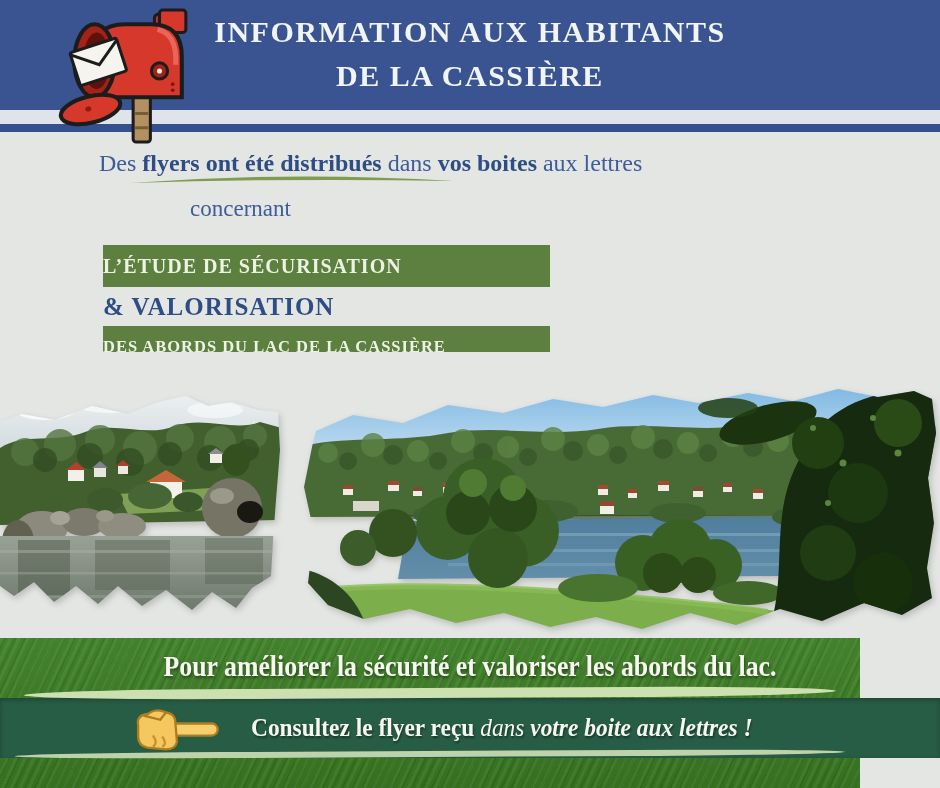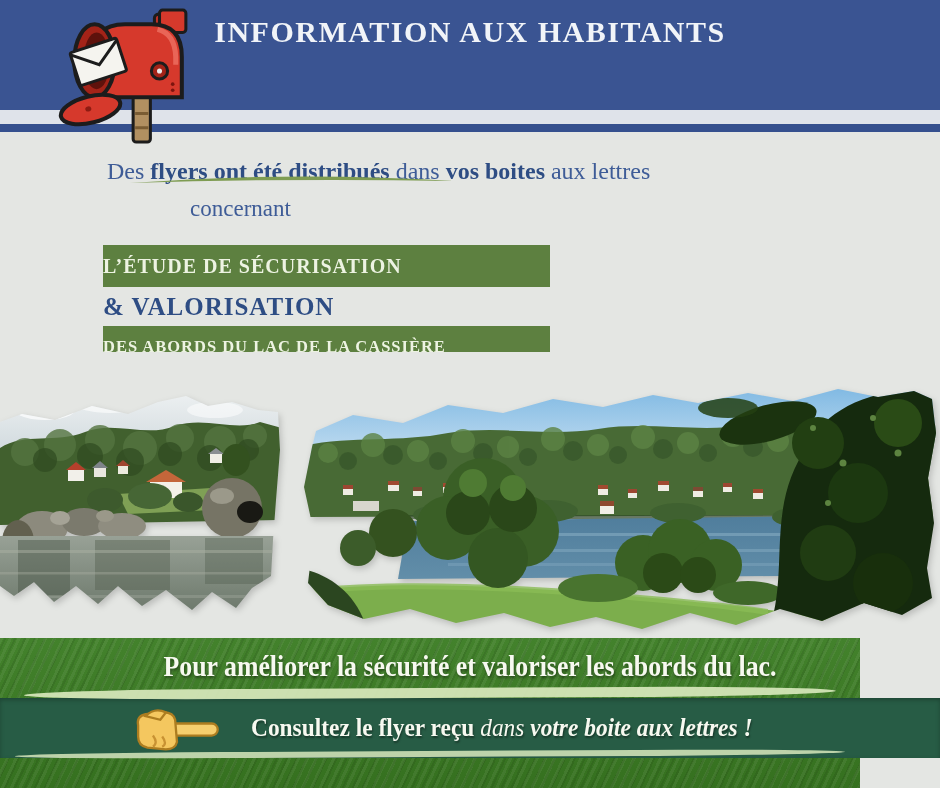--- a/index.html
+++ b/index.html
@@ -8,21 +8,21 @@
 
   
   .header-band{position:absolute;left:0;top:0;width:940px;height:110px;background:var(--header-bg);}
   .header-title{position:absolute;left:0;top:10px;width:940px;text-align:center;
         color:var(--header-text);font-weight:bold;font-size:30px;line-height:44px;letter-spacing:1.5px;}
   .stripe-light{position:absolute;left:0;top:110px;width:940px;height:14px;background:var(--stripe-light);}
   .stripe-blue{position:absolute;left:0;top:124px;width:940px;height:8px;background:var(--stripe-blue);}
   .mailbox{position:absolute;left:58px;top:4px;width:132px;height:142px;z-index:6;}
 
   
-  .intro-line1{position:absolute;left:95px;top:144px;margin:12px;font-size:24px;line-height:30px;
+  .intro-line1{position:absolute;left:95px;top:144px;margin:4px;font-size:24px;line-height:30px;
         color:var(--text-blue);white-space:nowrap;}
   .intro-line1 b{color:var(--text-blue-bold);font-weight:700;}
   .swoosh{position:absolute;left:128px;top:175px;width:328px;height:10px;}
   .intro-line2{position:absolute;left:190px;top:196px;margin:0;font-size:23px;color:var(--text-blue);}
 
   
   .banner{position:absolute;left:103px;width:447px;background:var(--banner-green);
         color:var(--banner-text);text-align:left;}
   .banner-1{top:245px;height:42px;line-height:42px;font-size:20px;letter-spacing:1px;font-weight:600;}
   .connector{position:absolute;left:103px;top:290px;width:447px;text-align:left;margin:0;
@@ -68,20 +68,21 @@
   .cta-ib{font-style:italic;font-weight:600;}
 </style>
 </head>
 <body>
 
 <div class="page">
 
   <div class="header-band"></div>
   <div class="header-title">
     <div>INFORMATION AUX HABITANTS</div>
+    <div>DE LA CASSIÈRE</div>
   </div>
   <div class="stripe-light"></div>
   <div class="stripe-blue"></div>
 
   <svg class="mailbox" viewBox="0 0 130 140">
     <rect x="74" y="70" width="17" height="66" rx="3" fill="#b29061" stroke="#1c1c1c" stroke-width="3"></rect>
     <path d="M76 92 h13 M76 108 h13 M76 122 h13" stroke="#7a5c33" stroke-width="3" fill="none"></path>
     <rect x="95" y="10" width="9" height="58" rx="4" fill="#c03227" stroke="#1c1c1c" stroke-width="3"></rect>
     <rect x="100" y="6" width="26" height="22" rx="3" fill="#d6392c" stroke="#1c1c1c" stroke-width="3"></rect>
     <path d="M34 52 Q34 20 66 20 L92 20 Q122 20 122 52 L122 92 L34 92 Z" fill="#d6392c" stroke="#1c1c1c" stroke-width="4"></path>

